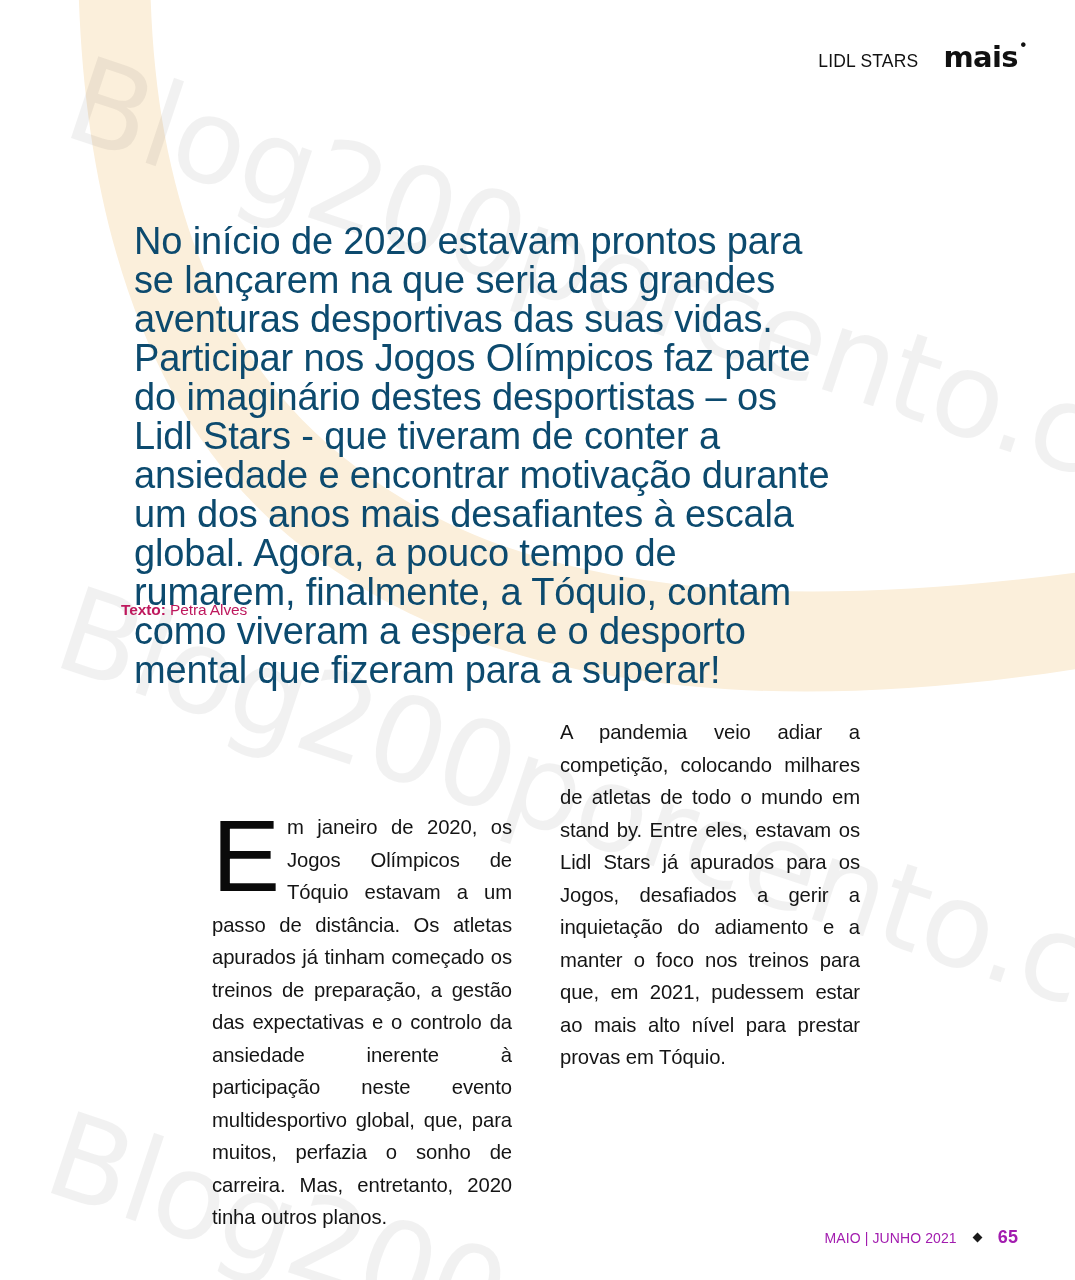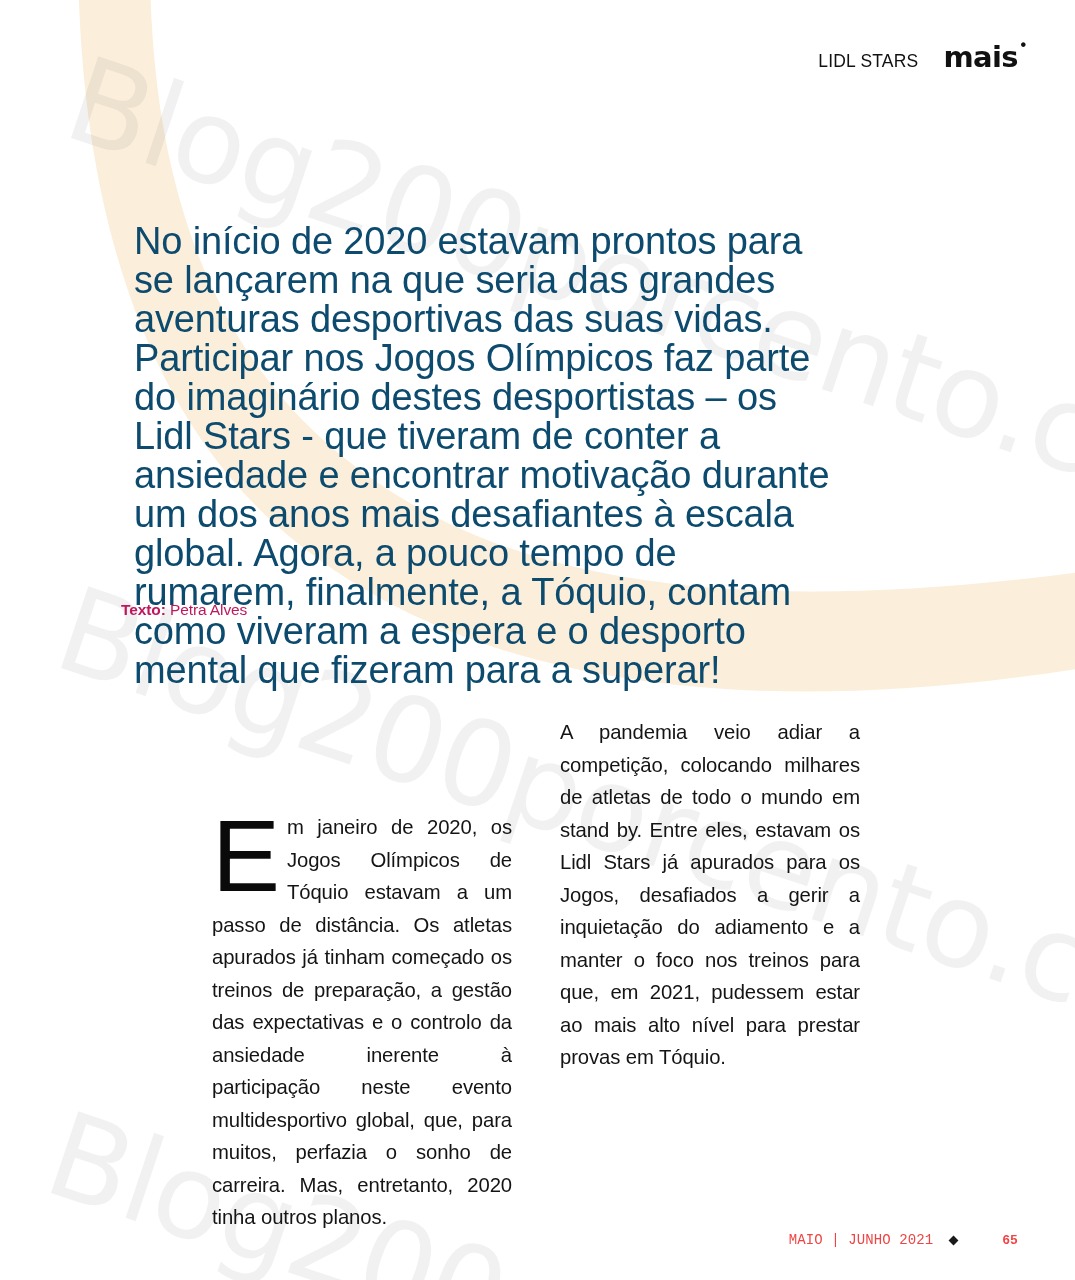--- a/index.html
+++ b/index.html
@@ -150,37 +150,37 @@
     line-height: 0.78;
     font-weight: 400;
     margin: 6px 7px 0 0;
     color: #0a0a0a;
   }
 
   .folio {
     position: absolute;
     right: 57px;
     bottom: 32px;
-    font-family: Liberation Mono, monospace;
+    font-family: Liberation Sans, sans-serif;
     font-size: 14px;
-    color: #ef4444;
+    color: #a21caf;
     letter-spacing: 0.1px;
     display: flex;
     align-items: center;
     gap: 16px;
   }
   .folio-diamond {
     display: inline-block;
     width: 7px;
     height: 7px;
     background: #1a1a1a;
     transform: rotate(45deg);
     margin: 0 1px;
   }
-  .folio-page { font-weight: 700; font-size: 13px; margin-left: 28px; }
+  .folio-page { font-weight: 700; font-size: 18px; }
 </style>
 </head>
 <body>
 
 <div class="page">
 
   <div class="arc-layer">
     <svg width="1075" height="1280" viewBox="0 0 1075 1280">
       <defs>
         <clipPath id="pageclip">

